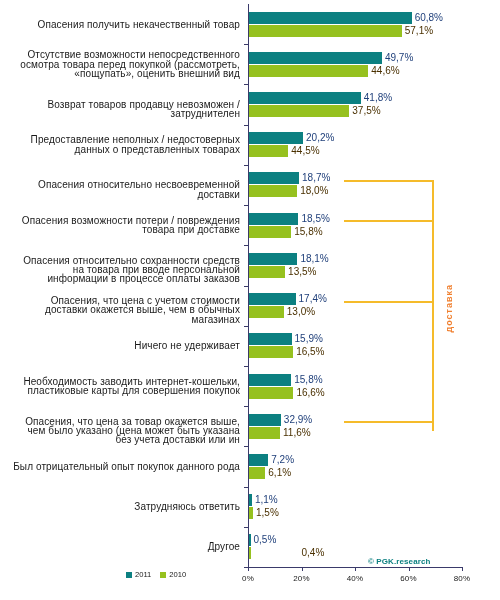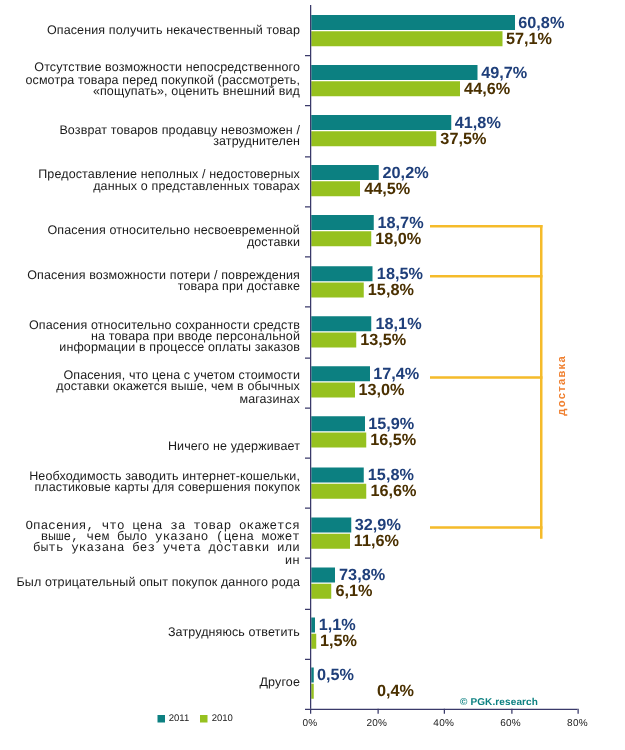--- a/index.html
+++ b/index.html
@@ -96,22 +96,22 @@
     left: 0;
     top: 0;
     height: 12px;
   }
   .bar.s2011 .fill { background: #0c8081; }
   .bar.s2010 .fill { background: #96c11f; }
 
   .bar .val {
     position: absolute;
     top: -1px;
-    font-size: 13px;
-    font-weight: bold;
+    font-size: 10px;
+    font-weight: normal;
     white-space: nowrap;
     padding-left: 3px;
     line-height: 13px;
   }
   .bar.s2011 .val { color: #1f3f7a; }
   .bar.s2010 .val { color: #4a3000; }
 
   
   .bracket {
     position: absolute;
@@ -277,21 +277,21 @@
             <div class="fill" style="width: 46.545px; background: rgb(12, 128, 129);"></div>
             <div class="val" style="left: 46.545px;">17,4%</div>
           </div>
           <div class="bar s2010">
             <div class="fill" style="width: 34.775px; background: rgb(150, 193, 31);"></div>
             <div class="val" style="left: 34.775px;">13,0%</div>
           </div>
         </div>
       </div>
       <div class="row" style="top: 0px;">
-        <div class="cat-label" style="top: 341.321px; margin-top: 12px;">Ничего не удерживает</div>
+        <div class="cat-label" style="top: 341.321px;">Ничего не удерживает</div>
         <div class="bars" style="top: 333.321px;">
           <div class="bar s2011">
             <div class="fill" style="width: 42.5325px; background: rgb(12, 128, 129);"></div>
             <div class="val" style="left: 42.5325px;">15,9%</div>
           </div>
           <div class="bar s2010">
             <div class="fill" style="width: 44.1375px; background: rgb(150, 193, 31);"></div>
             <div class="val" style="left: 44.1375px;">16,5%</div>
           </div>
         </div>
@@ -303,38 +303,38 @@
             <div class="fill" style="width: 42.265px; background: rgb(12, 128, 129);"></div>
             <div class="val" style="left: 42.265px;">15,8%</div>
           </div>
           <div class="bar s2010">
             <div class="fill" style="width: 44.405px; background: rgb(150, 193, 31);"></div>
             <div class="val" style="left: 44.405px;">16,6%</div>
           </div>
         </div>
       </div>
       <div class="row" style="top: 0px;">
-        <div class="cat-label" style="top: 416.75px; font-family: Liberation Mono, monospace;">Опасения, что цена за товар окажется выше, чем было указано (цена может быть указана без учета доставки или ин</div>
+        <div class="cat-label" style="top: 416.75px;">Опасения, что цена за товар окажется выше, чем было указано (цена может быть указана без учета доставки или ин</div>
         <div class="bars" style="top: 413.75px;">
           <div class="bar s2011">
             <div class="fill" style="width: 31.8325px; background: rgb(12, 128, 129);"></div>
             <div class="val" style="left: 31.8325px;">32,9%</div>
           </div>
           <div class="bar s2010">
             <div class="fill" style="width: 31.03px; background: rgb(150, 193, 31);"></div>
             <div class="val" style="left: 31.03px;">11,6%</div>
           </div>
         </div>
       </div>
       <div class="row" style="top: 0px;">
         <div class="cat-label" style="top: 461.964px;">Был отрицательный опыт покупок данного рода</div>
         <div class="bars" style="top: 453.964px;">
           <div class="bar s2011">
             <div class="fill" style="width: 19.26px; background: rgb(12, 128, 129);"></div>
-            <div class="val" style="left: 19.26px;">73,8%</div>
+            <div class="val" style="left: 19.26px;">7,2%</div>
           </div>
           <div class="bar s2010">
             <div class="fill" style="width: 16.3175px; background: rgb(150, 193, 31);"></div>
             <div class="val" style="left: 16.3175px;">6,1%</div>
           </div>
         </div>
       </div>
       <div class="row" style="top: 0px;">
         <div class="cat-label" style="top: 502.179px;">Затрудняюсь ответить</div>
         <div class="bars" style="top: 494.179px;">

